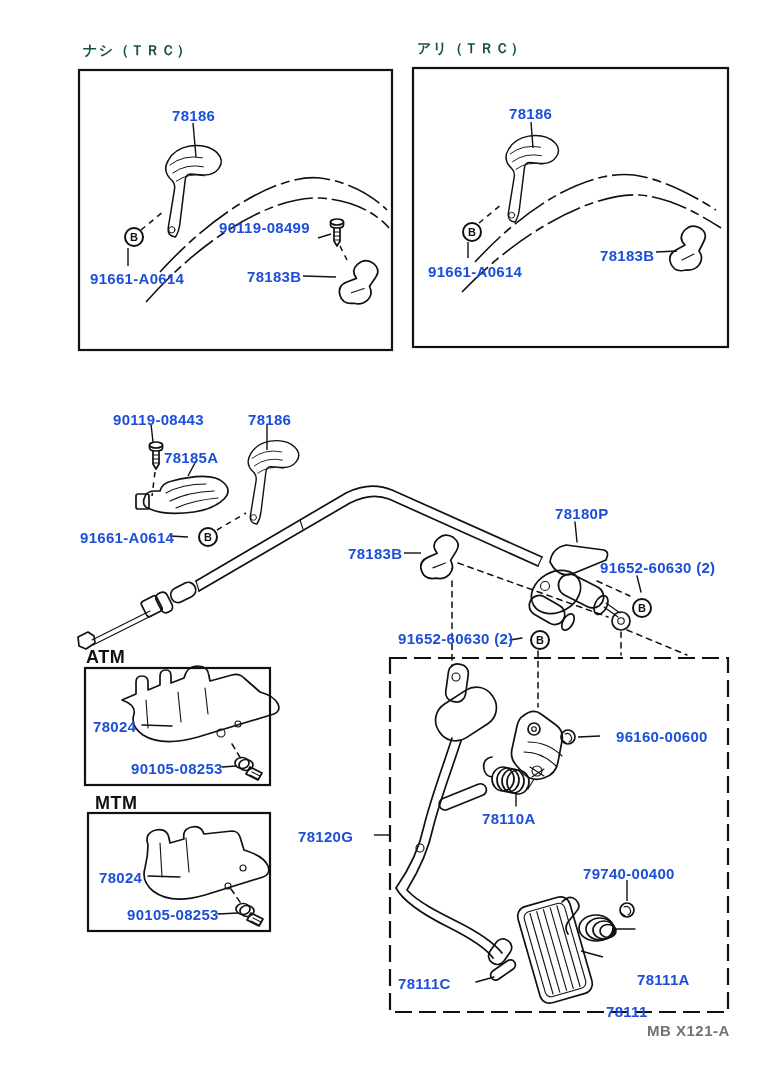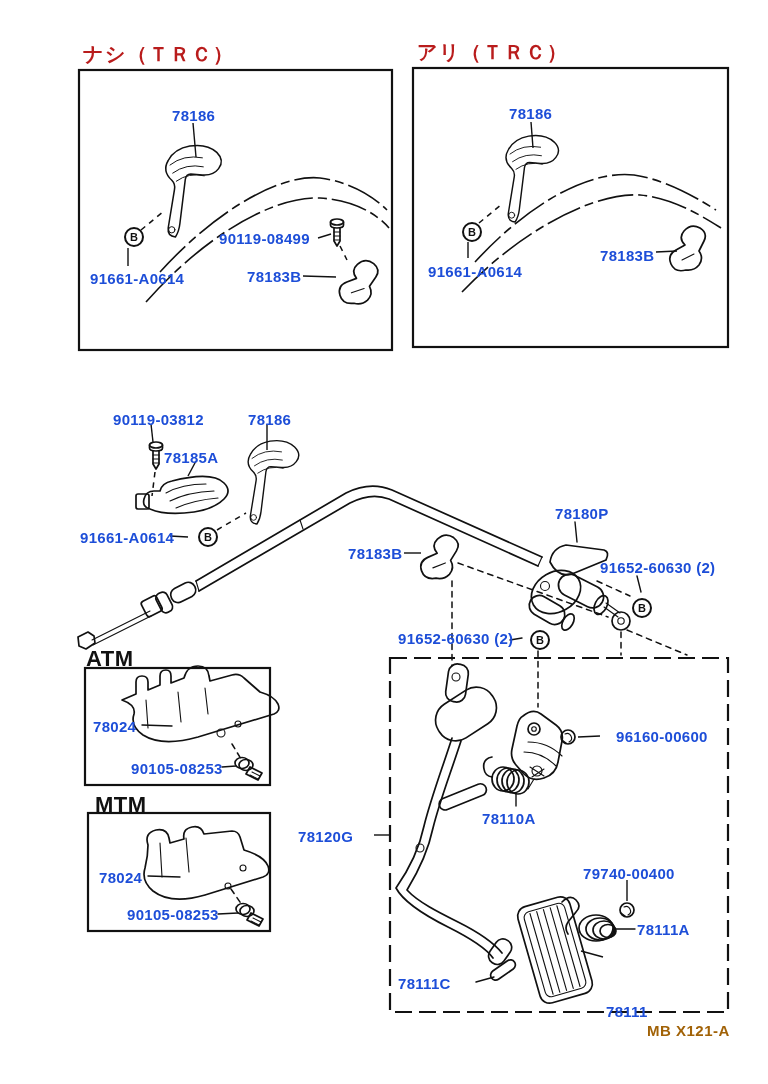--- a/index.html
+++ b/index.html
@@ -6,30 +6,30 @@
   .stage{
     position:relative;width:768px;height:1084px;background:#ffffff;
     font-family:"Liberation Sans",sans-serif;color:#111;overflow:hidden;
   }
   .stage svg{position:absolute;left:0;top:0;}
   .plabel{
     position:absolute;font-weight:bold;font-size:15px;letter-spacing:.3px;
     white-space:nowrap;color:#1d4ed8;line-height:1;
   }
   .jheader{
-    position:absolute;font-weight:bold;font-size:20px;letter-spacing:1.5px;
-    white-space:nowrap;color:#b91c1c;line-height:1;
+    position:absolute;font-weight:bold;font-size:14px;letter-spacing:1.5px;
+    white-space:nowrap;color:#14532d;line-height:1;font-family:Liberation Mono, monospace;
   }
   .boxheader{
-    position:absolute;font-weight:bold;font-size:22px;letter-spacing:.5px;
+    position:absolute;font-weight:bold;font-size:18px;letter-spacing:.5px;
     white-space:nowrap;color:#111;line-height:1;
   }
   .footercode{
     position:absolute;font-weight:bold;font-size:15px;letter-spacing:.5px;
-    white-space:nowrap;color:#a16207;line-height:1;
+    white-space:nowrap;color:#737373;line-height:1;
   }
   .cb{
     position:absolute;width:20px;height:20px;box-sizing:border-box;
     border:2.5px solid #111;border-radius:50%;background:#fff;
     display:flex;align-items:center;justify-content:center;
     font-size:11px;font-weight:bold;line-height:1;
   }
   
   .ln{fill:none;stroke:#111;stroke-width:1.7;stroke-linecap:round;stroke-linejoin:round;}
   .thin{stroke-width:1.1;}
@@ -239,31 +239,31 @@
       <path class="leader" d="M476,982 L494,977"></path>
     </g>
 
     <path class="leader" d="M374,835 L390,835"></path>
   </svg>
 
   <div class="jheader" style="left:83px;top:44px">ナシ（ＴＲＣ）</div>
   <div class="jheader" style="left:417px;top:42px">アリ（ＴＲＣ）</div>
 
   <div class="plabel" style="left:172px;top:108px">78186</div>
-  <div class="plabel" style="left:219px;top:231px">90119-08499</div>
+  <div class="plabel" style="left:219px;top:220px">90119-08499</div>
   <div class="plabel" style="left:247px;top:269px">78183B</div>
   <div class="plabel" style="left:90px;top:271px">91661-A0614</div>
   <div class="cb" style="left:124px;top:227px">B</div>
 
   <div class="plabel" style="left:509px;top:106px">78186</div>
   <div class="plabel" style="left:600px;top:248px">78183B</div>
   <div class="plabel" style="left:428px;top:264px">91661-A0614</div>
   <div class="cb" style="left:462px;top:222px">B</div>
 
-  <div class="plabel" style="left:113px;top:412px">90119-03812</div>
+  <div class="plabel" style="left:113px;top:412px">90119-08443</div>
   <div class="plabel" style="left:248px;top:412px">78186</div>
   <div class="plabel" style="left:164px;top:450px">78185A</div>
   <div class="plabel" style="left:80px;top:530px">91661-A0614</div>
   <div class="plabel" style="left:348px;top:546px">78183B</div>
   <div class="plabel" style="left:555px;top:506px">78180P</div>
   <div class="plabel" style="left:600px;top:560px">91652-60630 (2)</div>
   <div class="plabel" style="left:398px;top:631px">91652-60630 (2)</div>
   <div class="cb" style="left:198px;top:527px">B</div>
   <div class="cb" style="left:632px;top:598px">B</div>
   <div class="cb" style="left:530px;top:630px">B</div>
@@ -273,19 +273,19 @@
   <div class="plabel" style="left:131px;top:761px">90105-08253</div>
 
   <div class="boxheader" style="left:95px;top:794px">MTM</div>
   <div class="plabel" style="left:99px;top:870px">78024</div>
   <div class="plabel" style="left:127px;top:907px">90105-08253</div>
 
   <div class="plabel" style="left:298px;top:829px">78120G</div>
   <div class="plabel" style="left:616px;top:729px">96160-00600</div>
   <div class="plabel" style="left:482px;top:811px">78110A</div>
   <div class="plabel" style="left:583px;top:866px">79740-00400</div>
-  <div class="plabel" style="left:637px;top:922px">78111A</div>
+  <div class="plabel" style="left:637px;top:972px">78111A</div>
   <div class="plabel" style="left:606px;top:1004px">78111</div>
   <div class="plabel" style="left:398px;top:976px">78111C</div>
 
   <div class="footercode" style="left:647px;top:1023px">MB  X121-A</div>
 
 </div>
 
 </body></html>

